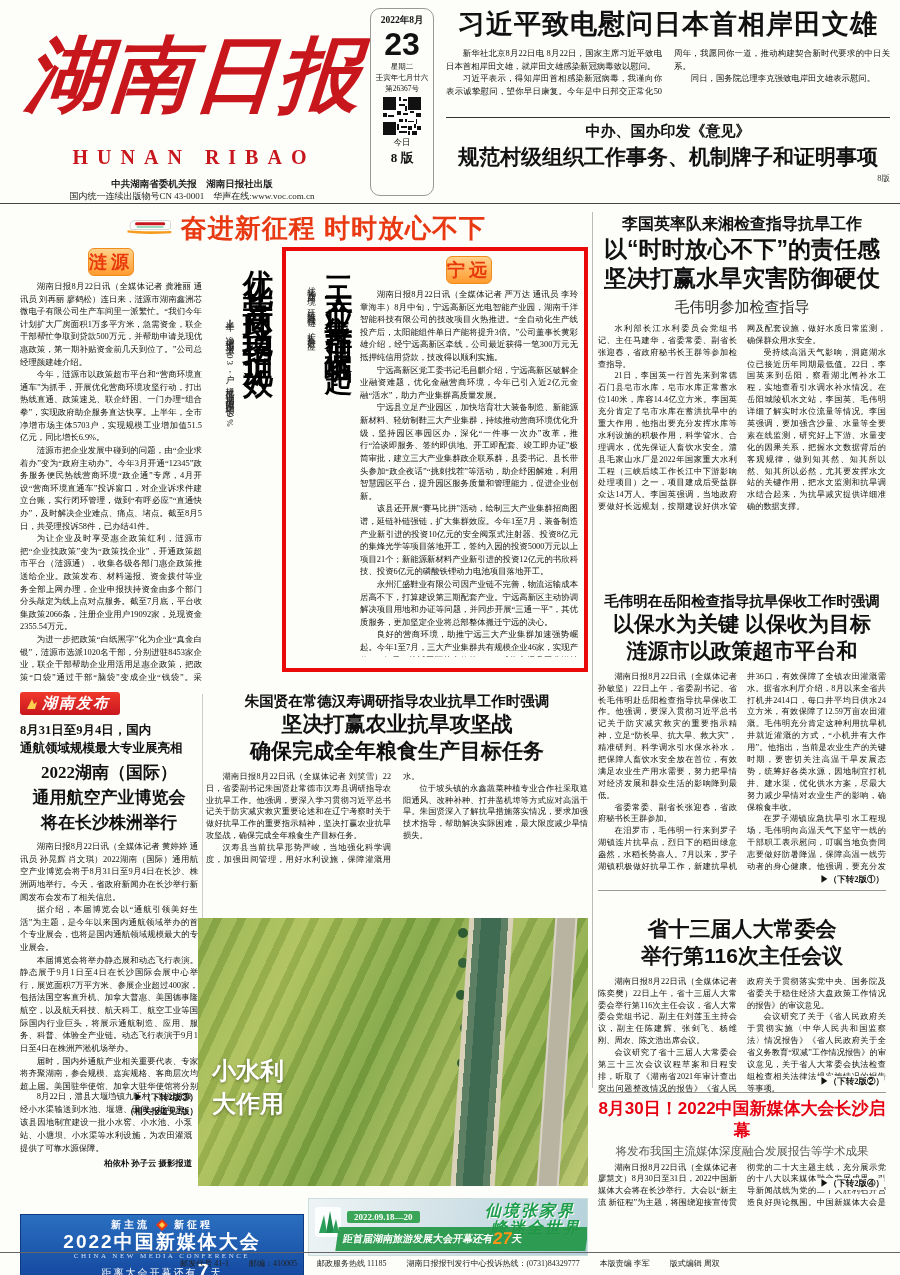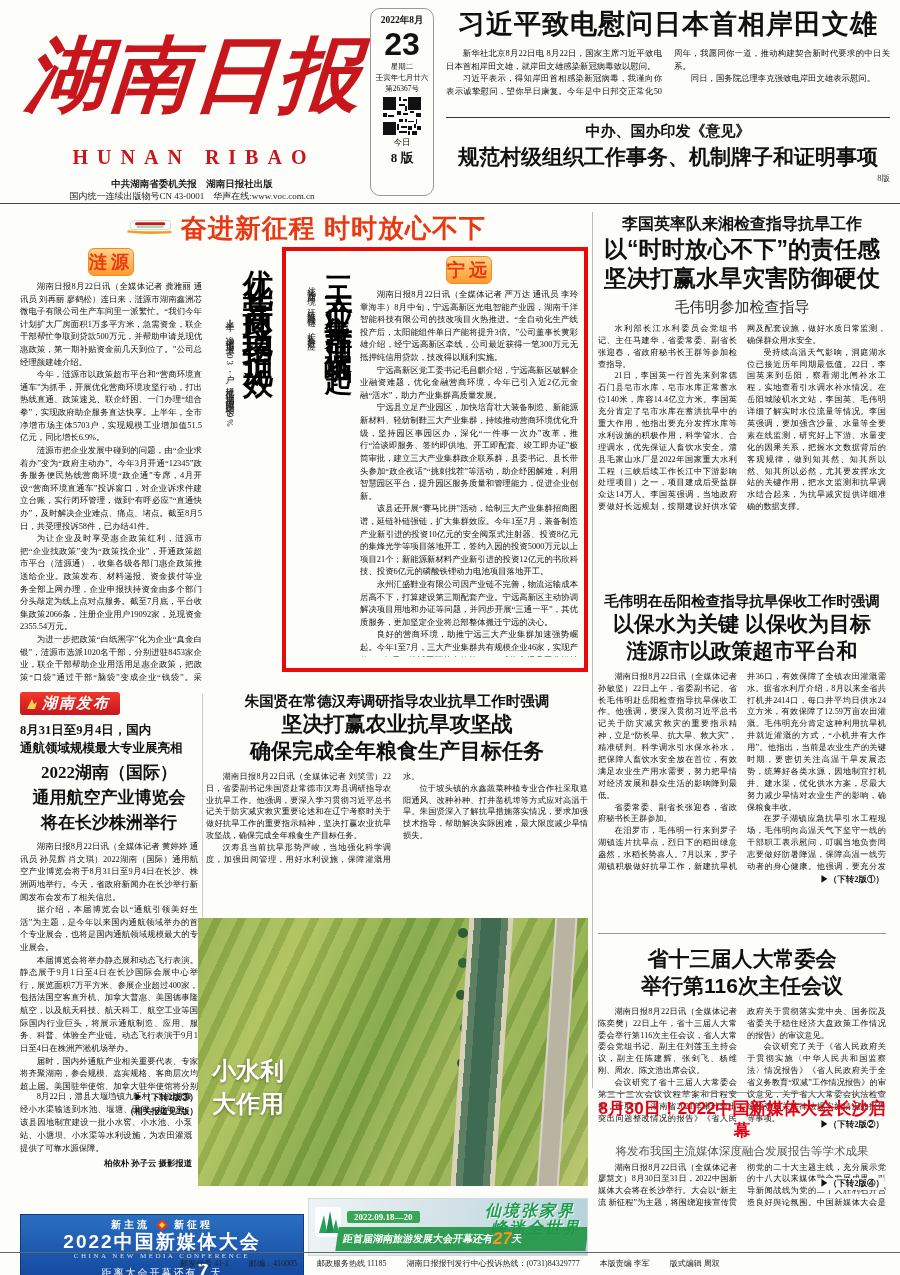--- a/index.html
+++ b/index.html
@@ -60,21 +60,21 @@
   .cont{position:absolute;right:2px;bottom:0;font-size:8.5px;font-weight:bold;background:#fdfdfa;padding-left:4px;}
   #sec-li{top:214px;height:372px;}
   #sec-li .kick{font-size:16px;}
   #sec-li .bigh{font-size:23px;}
   #sec-li .sub{text-align:center;font-size:15px;color:#333;margin:4px 0 6px;}
   #sec-li .cols2{height:252px;}
   #sec-mao{top:592px;height:294px;}
   #sec-mao .kick{font-size:14.5px;}
   #sec-mao .bigh{font-size:21px;}
   #sec-mao .cols2{height:206px;margin-top:6px;}
-  #sec-renda{top:933px;height:198px;border-top:1px solid #999;padding-top:12px;box-sizing:border-box;}
+  #sec-renda{top:890px;height:198px;border-top:1px solid #999;padding-top:25px;box-sizing:border-box;}
   #sec-renda .bigh{font-size:21px;}
   #sec-renda .cols2{height:124px;margin-top:6px;}
   #sec-xin{top:1092px;height:98px;border-top:1px solid #999;padding-top:5px;box-sizing:border-box;}
   #sec-xin .bigh{font-size:17px;color:#e60012;}
   #sec-xin .sub{text-align:center;font-size:11.5px;color:#555;margin:2px 0 3px;}
   #sec-xin .cols2{height:52px;}
   #vdiv{left:592px;top:212px;height:876px;border-left:1px solid #bbb;width:0;}
   #vdiv2{left:202px;top:694px;height:390px;border-left:1px solid #ccc;width:0;}
   
   #fabu{left:20px;top:692px;width:178px;}

